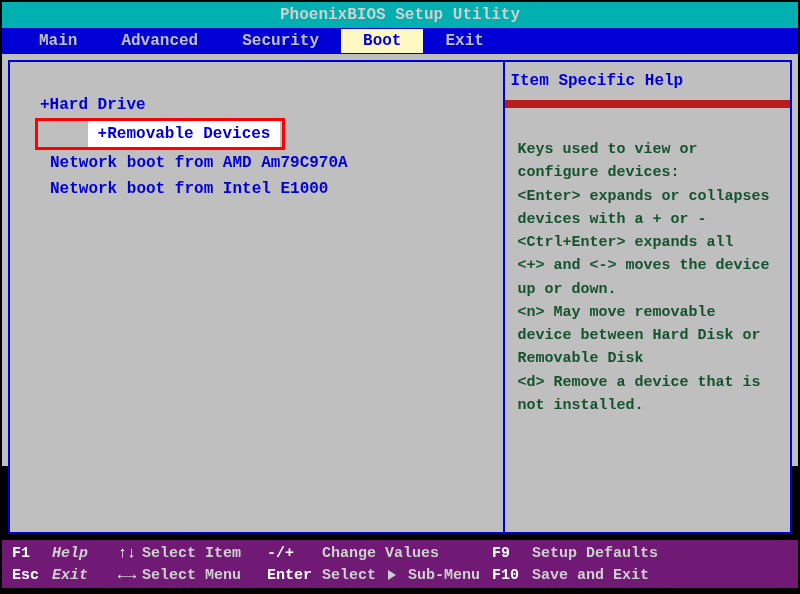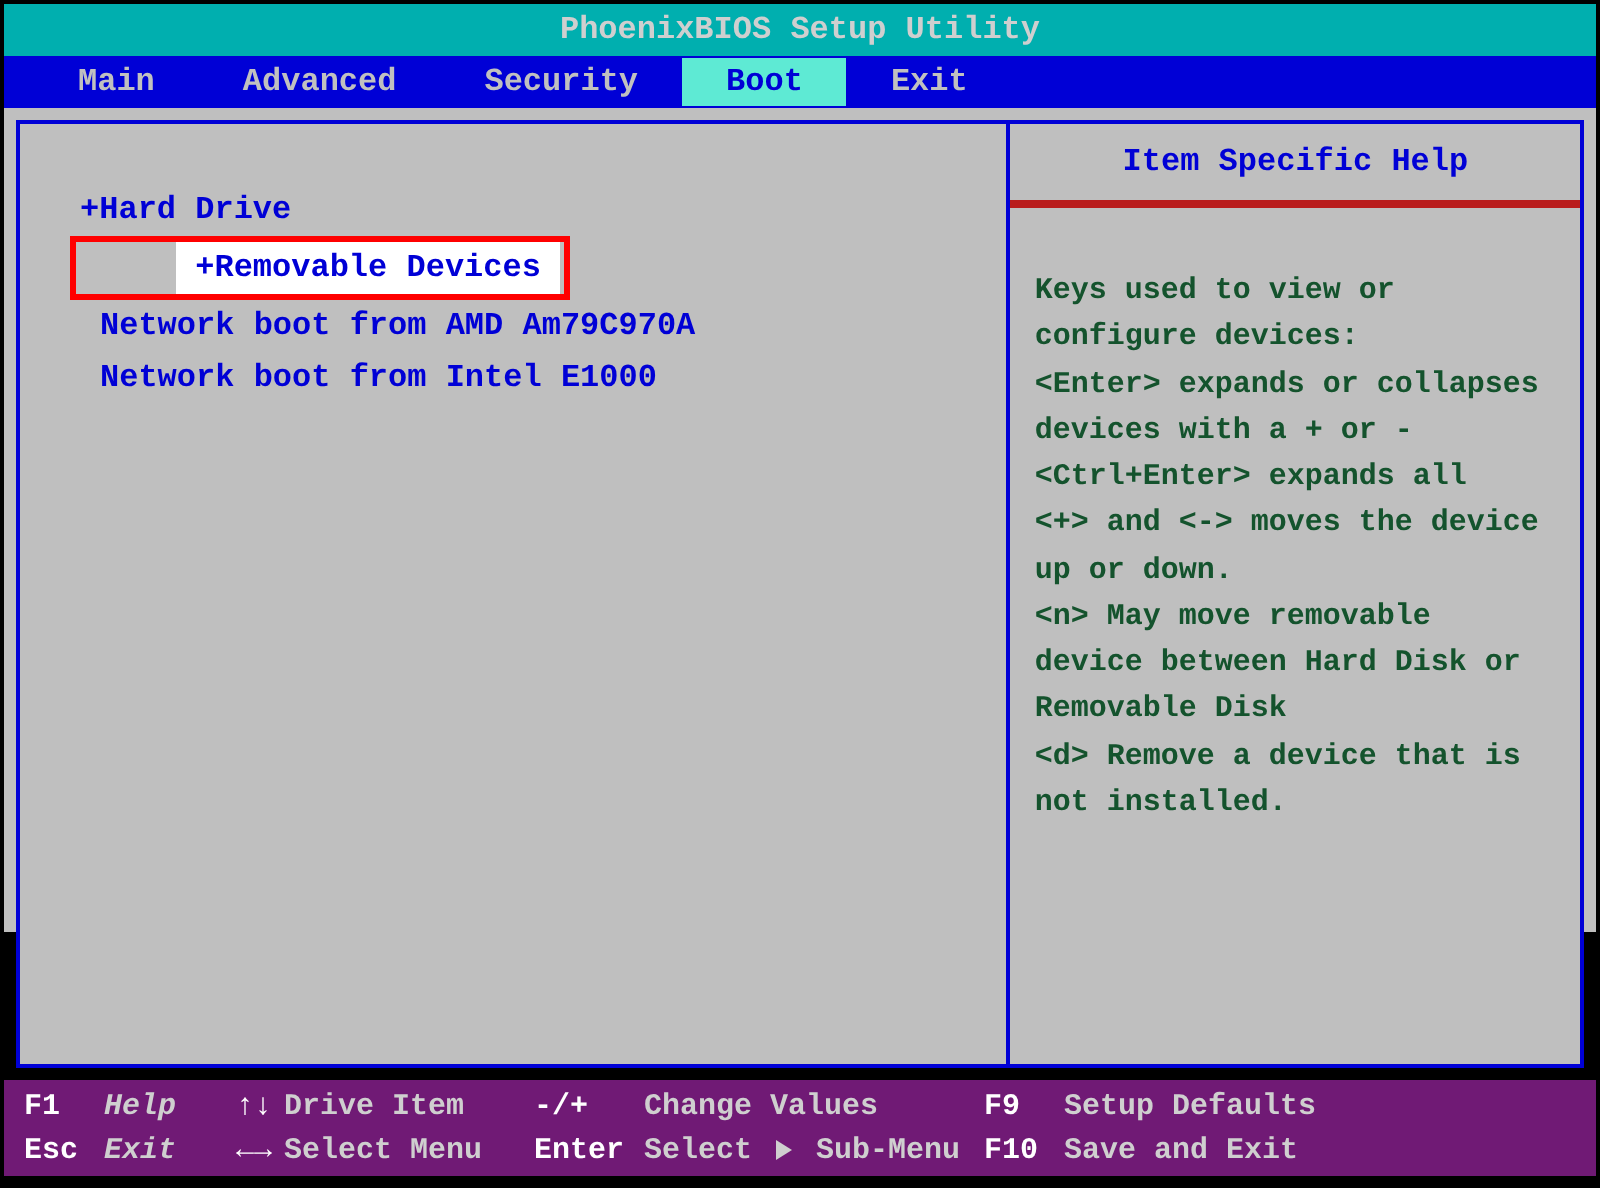--- a/index.html
+++ b/index.html
@@ -40,21 +40,21 @@
       display: flex;
       height: 26px;
       align-items: center;
       padding: 11px 15px;
     }
     .menu-item {
       padding: 0 22px;
       cursor: pointer;
     }
     .menu-item.active {
-      background: #5eead4;
+      background: #fef9c3;
       color: #0000d6;
       padding: 3px 22px;
     }
     .main-area {
       display: flex;
       height: 486px;
       padding: 6px;
       gap: 0;
     }
     .left-panel {
@@ -67,23 +67,23 @@
     .right-panel {
       flex: 1;
       border: 2px solid #0000d6;
       border-left-width: 1px;
       background: #bfbfbf;
       display: flex;
       flex-direction: column;
     }
     .help-title {
       color: #0000d6;
-      text-align: center;
+      text-align: left;
       padding: 10px 5px;
-      border-bottom: 4px solid #b91c1c;
+      border-bottom: 8px solid #b91c1c;
     }
     .help-text {
       color: #14532d;
       padding: 30px 12px 12px 12px;
       line-height: 1.55;
       font-size: 15px;
       white-space: pre-wrap;
     }
     .boot-item {
       color: #0000d6;
@@ -185,21 +185,21 @@
 &lt;+&gt; and &lt;-&gt; moves the device up or down.
 &lt;n&gt; May move removable device between Hard Disk or Removable Disk
 &lt;d&gt; Remove a device that is not installed.</div>
       </div>
     </div>
     <div class="footer">
       <div class="footer-row">
         <span class="fkey">F1</span>
         <span class="flabel">Help</span>
         <span class="farrow">↑↓</span>
-        <span class="faction">Drive Item</span>
+        <span class="faction">Select Item</span>
         <span class="fkey2">-/+</span>
         <span class="faction" style="min-width:170px">Change Values</span>
         <span class="fkey">F9</span>
         <span>Setup Defaults</span>
       </div>
       <div class="footer-row">
         <span class="fkey">Esc</span>
         <span class="flabel">Exit</span>
         <span class="farrow">←→</span>
         <span class="faction">Select Menu</span>

